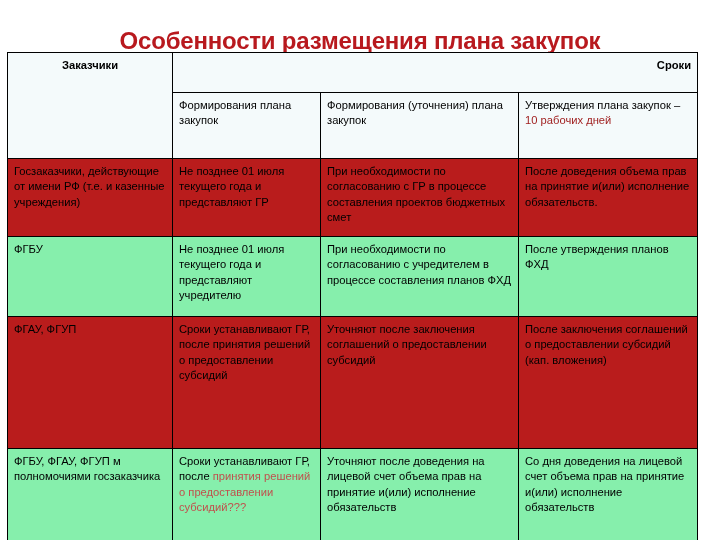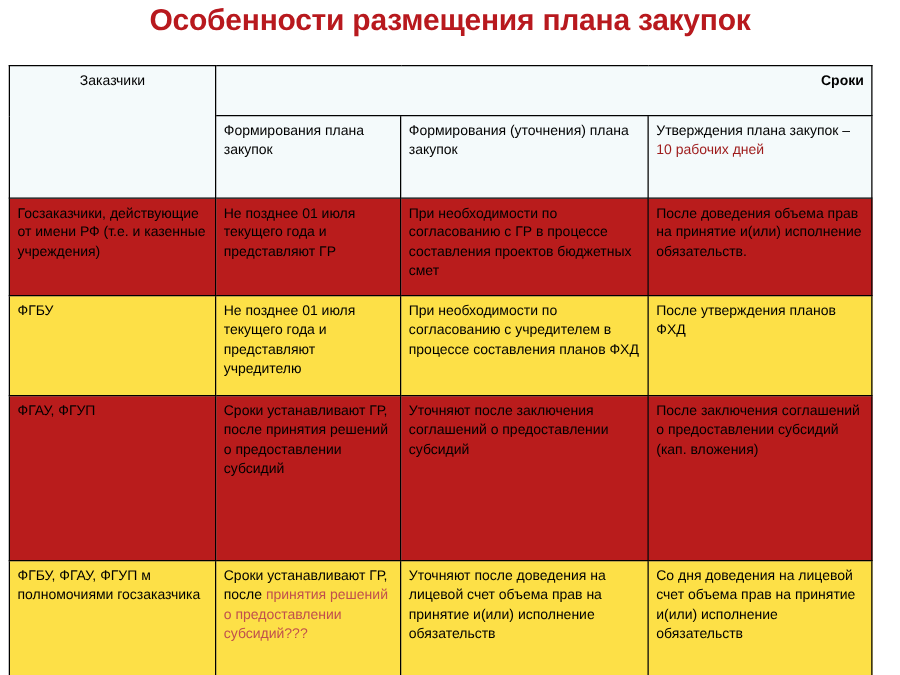--- a/index.html
+++ b/index.html
@@ -18,21 +18,21 @@
   .slide {
     position: relative;
     width: 720px;
     height: 540px;
     box-sizing: border-box;
   }
 
   .slide-title {
     position: absolute;
     left: 0;
-    top: 4px;
+    top: 28px;
     width: 720px;
     text-align: center;
     font-size: 24px;
     font-weight: bold;
     color: #B8191E;
     letter-spacing: -0.2px;
     line-height: 1.1;
     white-space: nowrap;
   }
 
@@ -63,42 +63,42 @@
   
   col.c1 { width: 165px; }
   col.c2 { width: 148px; }
   col.c3 { width: 198px; }
   col.c4 { width: 179px; }
 
   td.hdr-main {
     background: #BEDFE3;
     text-align: center;
     vertical-align: middle;
-    font-weight: normal;
+    font-weight: bold;
     font-size: 12px;
     padding-top: 8px;
   }
   td.hdr-span {
     background: #BEDFE3;
     text-align: right;
     vertical-align: middle;
     font-weight: bold;
     font-size: 13.5px;
     height: 30px;
     padding: 6px;
   }
   td.hdr-sub {
     background: #EAF4F6;
     vertical-align: top;
     font-size: 11.2px;
     height: 56px;
   }
 
   tr.row-a td { background: #b91c1c; }
-  tr.row-b td { background: #fde047; }
+  tr.row-b td { background: #86efac; }
 
   .r1 td { height: 68px; }
   .r2 td { height: 70px; }
   .r3 td { height: 122px; }
   .r4 td { height: 108px; }
 
   .accent-dark {
     color: #9E1B1B;
     font-weight: normal;
   }

